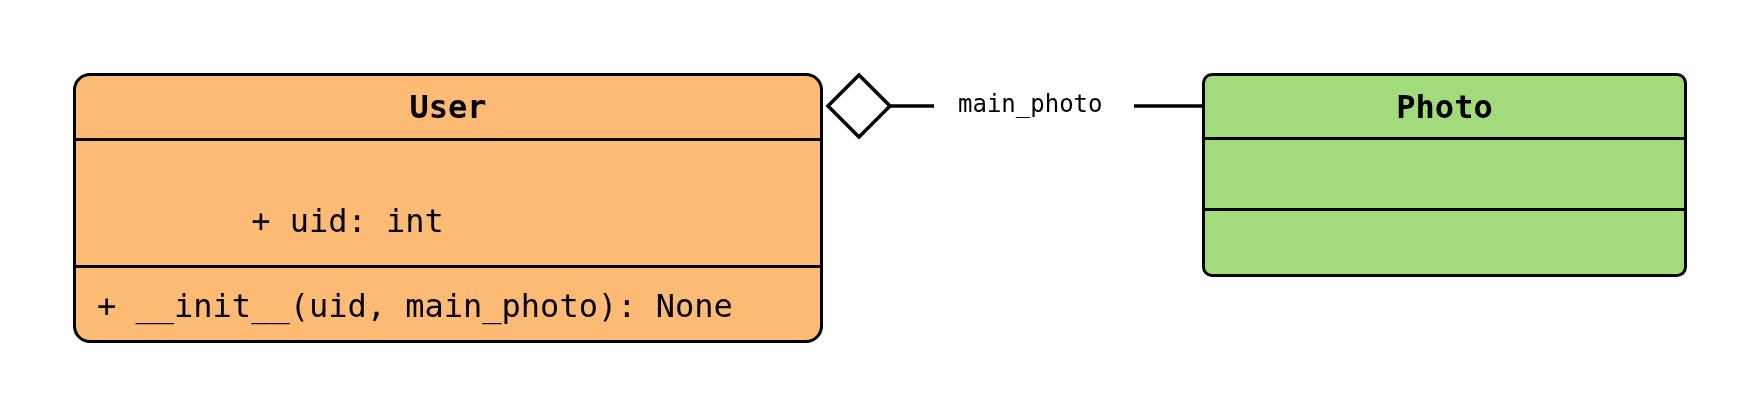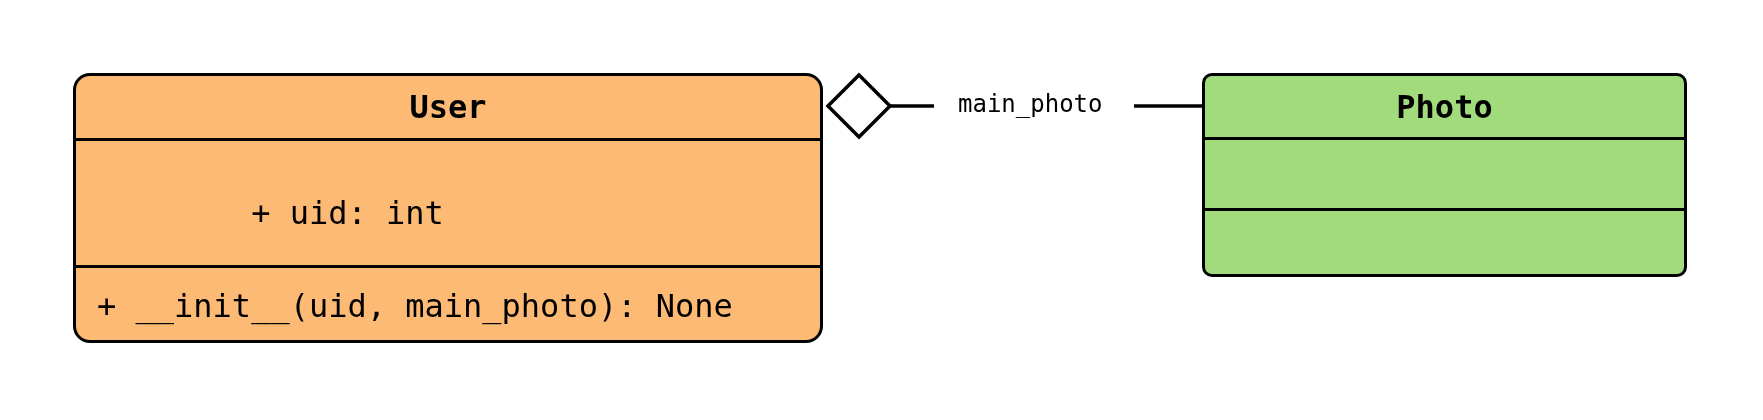--- a/index.html
+++ b/index.html
@@ -22,21 +22,21 @@
   .uml-class.user { left: 73px; top: 73px; width: 750px; height: 270px; }
   .uml-class.photo { left: 1202px; top: 73px; width: 485px; height: 204px; }
   .compartment { border-bottom: 3.5px solid #000; }
   .compartment:last-child { border-bottom: none; }
   .header {
     display: flex;
     align-items: center;
     justify-content: center;
   }
   .user .header { height: 65px; }
-  .user .attrs { height: 127px; padding: 20px 0 0 21px; }
+  .user .attrs { height: 127px; padding: 28px 0 0 21px; }
   .user .methods { height: 61px; padding: 21px 13px 0 21px; }
   .photo .header { height: 64px; }
   .photo .attrs { height: 71px; }
   .photo .methods { height: 62px; }
   .class-title {
     font-size: 32px;
     font-weight: bold;
     letter-spacing: 0;
   }
   .member-line {

